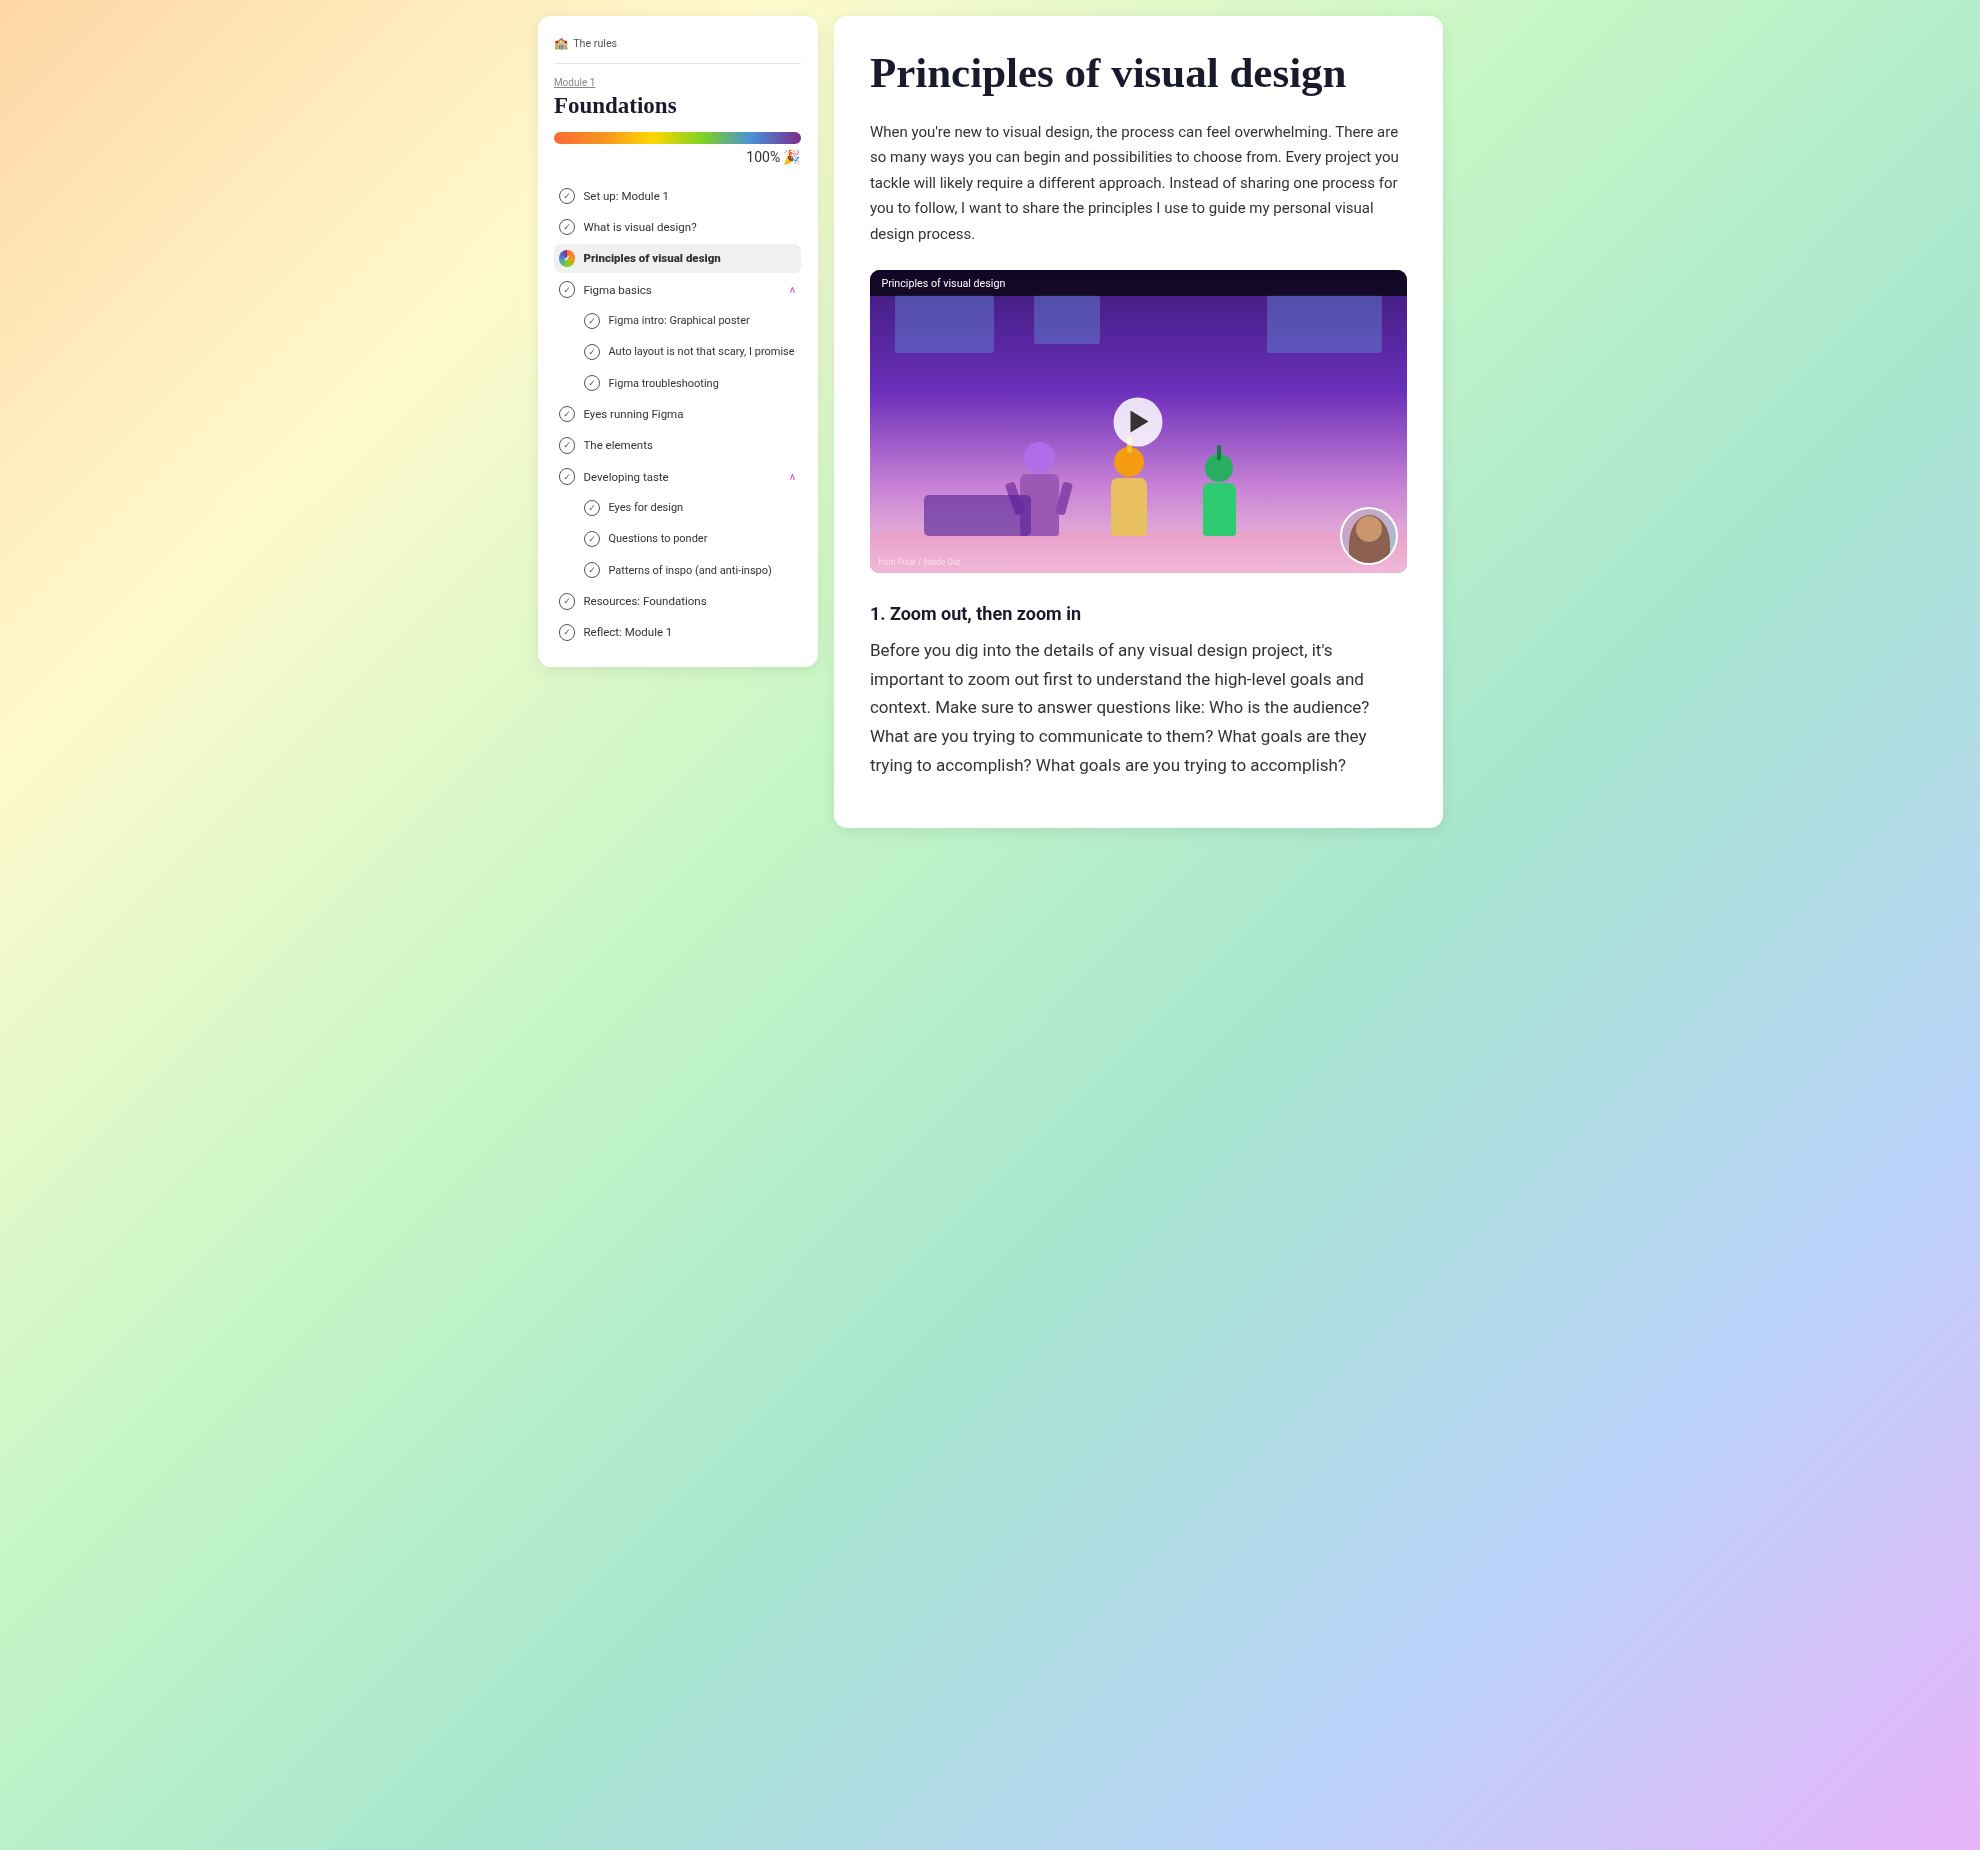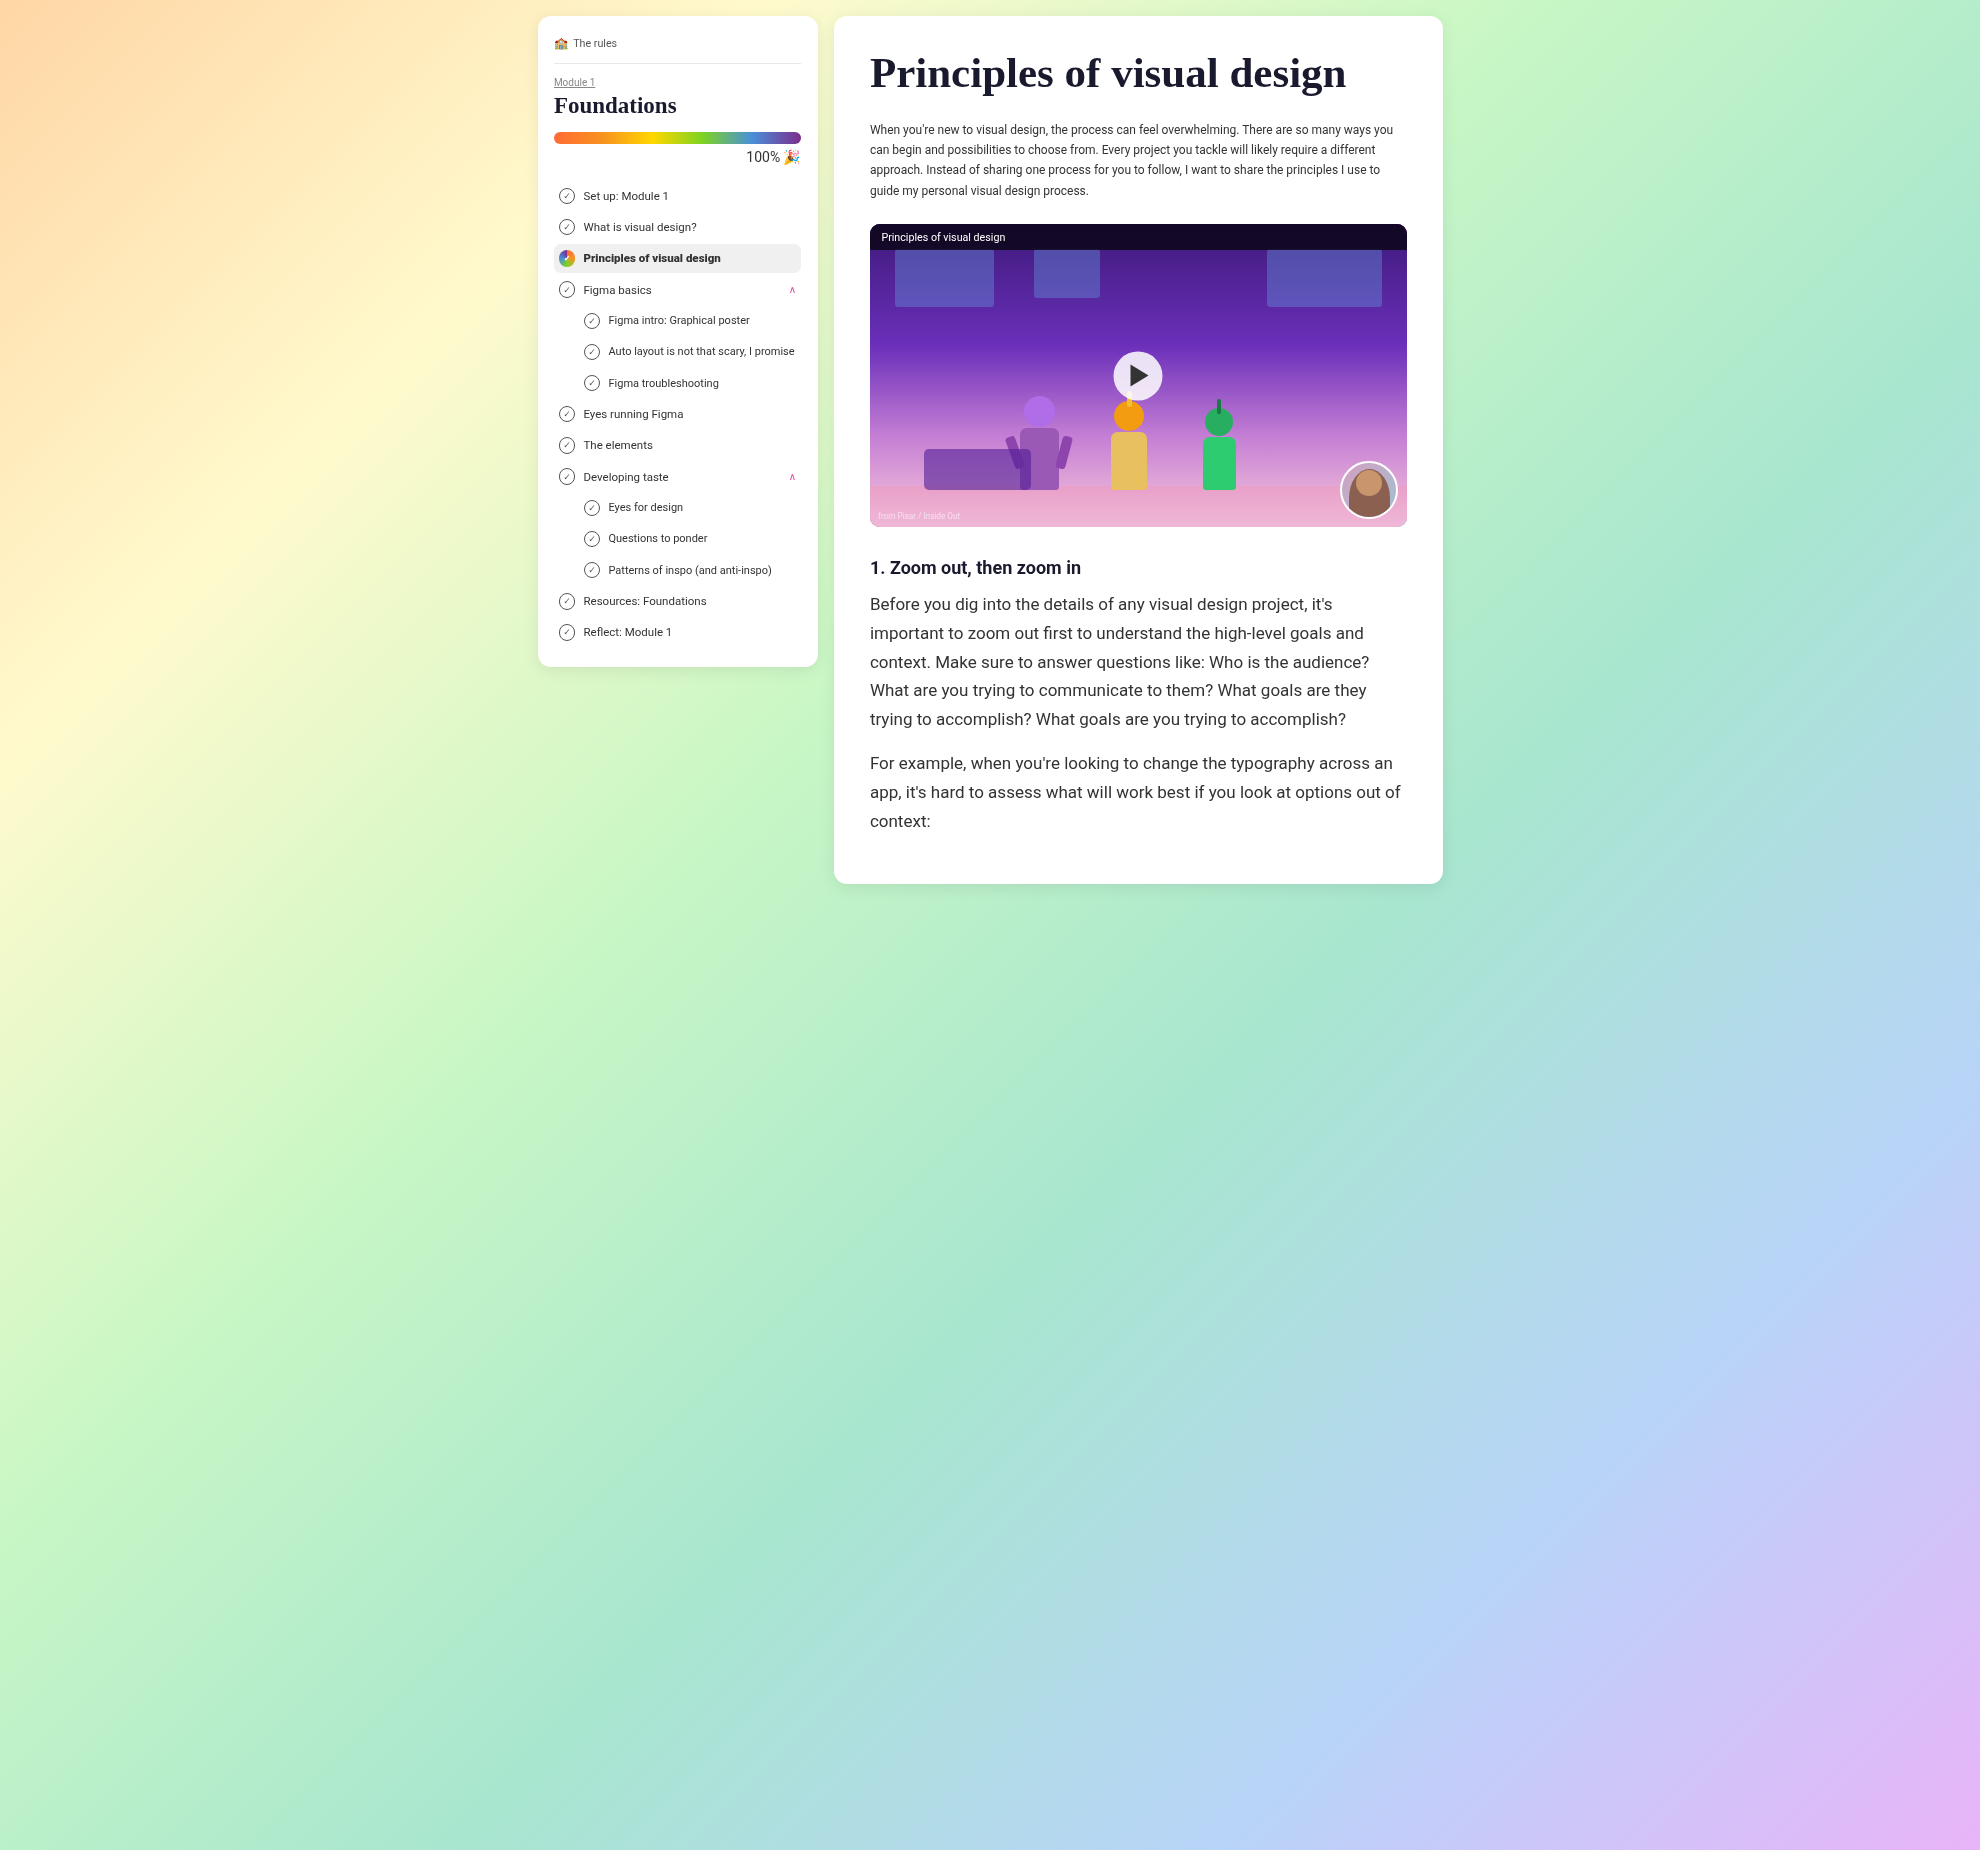--- a/index.html
+++ b/index.html
@@ -154,21 +154,21 @@
     .page-title {
       font-size: 43px;
       font-weight: 900;
       color: #1a1a2e;
       line-height: 1.1;
       margin-bottom: 23px;
       font-family: Georgia, 'Times New Roman', serif;
     }
 
     .intro-text {
-      font-size: 12px;
+      font-size: 15px;
       line-height: 1.7;
       color: #333;
       margin-bottom: 23px;
     }
 
     
     .video-container {
       border-radius: 10px;
       overflow: hidden;
       margin-bottom: 30px;
@@ -462,17 +462,16 @@
             <div class="presenter-silhouette"></div>
           </div>
 
           <div style="position:absolute; bottom:6.6px; left:8.2px; color:rgba(255,255,255,0.6); font-size:8.2px;">from Pixar / Inside Out</div>
         </div>
       </div>
     </div>
 
     <h2 class="section-heading">1. Zoom out, then zoom in</h2>
     <p class="section-text">Before you dig into the details of any visual design project, it's important to zoom out first to understand the high-level goals and context. Make sure to answer questions like: Who is the audience? What are you trying to communicate to them? What goals are they trying to accomplish? What goals are you trying to accomplish?</p>
-    <p class="section-text">For example, when you're looking to change the typography across an app, it's hard to assess what will work best if you look at options out of context:</p>
 
   </div>
 </div>
 
 
 </body></html>

